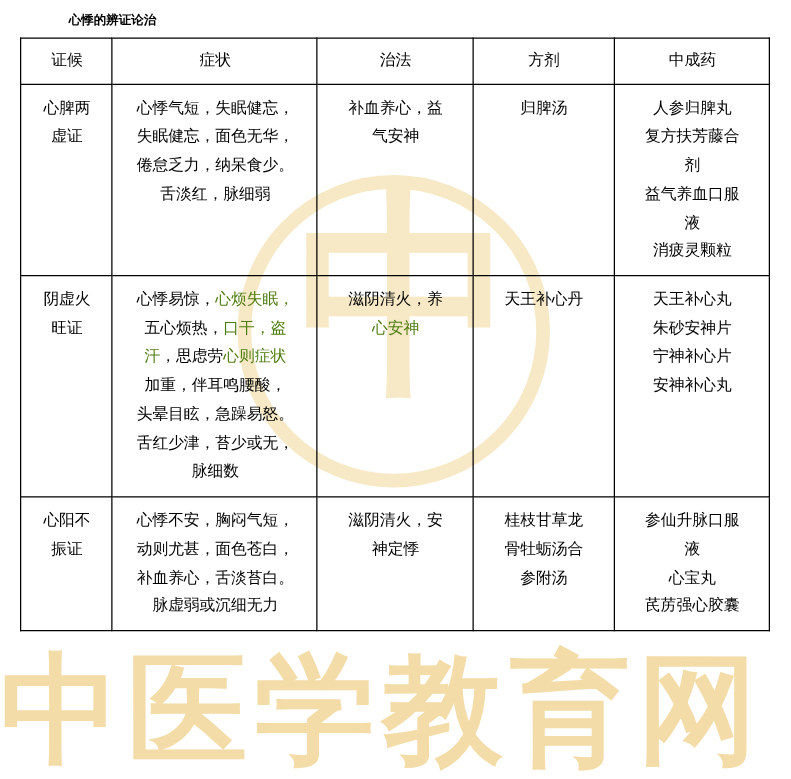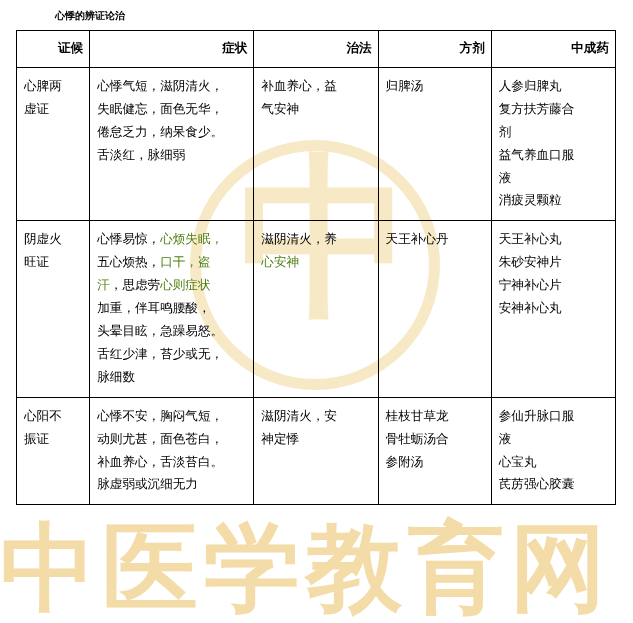--- a/index.html
+++ b/index.html
@@ -92,24 +92,25 @@
   }
   table.main td, table.main th {
     border: 1px solid #000000;
     vertical-align: top;
     padding: 7px 6px 8px 7px;
     font-size: 12.6px;
     line-height: 1.82;
     font-family: "DejaVu Sans", sans-serif;
     color: #000;
     background: transparent;
+    text-align: center;
   }
   table.main th {
-    font-weight: bold;
-    text-align: right;
+    font-weight: normal;
+    text-align: center;
     padding-top: 6px;
     padding-bottom: 7px;
   }
   .c0 { width: 66px; }
   .c1 { width: 148px; }
   .c2 { width: 112px; }
   .c3 { width: 102px; }
   .c4 { width: 112px; }
   .hl {
     color: #4d7c0f;
@@ -149,21 +150,21 @@
           <th>中成药</th>
         </tr>
       </thead>
       <tbody id="table-body">
           <tr>
             <td>
               <span class="cellline">心脾两</span>
               <span class="cellline">虚证</span>
             </td>
             <td>
-              <span class="cellline"><span>心悸气短，滋阴清火，</span></span>
+              <span class="cellline"><span>心悸气短，失眠健忘，</span></span>
               <span class="cellline"><span>失眠健忘，面色无华，</span></span>
               <span class="cellline"><span>倦怠乏力，纳呆食少。</span></span>
               <span class="cellline"><span>舌淡红，脉细弱</span></span>
             </td>
             <td>
               <span class="cellline"><span>补血养心，益</span></span>
               <span class="cellline"><span>气安神</span></span>
             </td>
             <td>
               <span class="cellline"><span>归脾汤</span></span>

